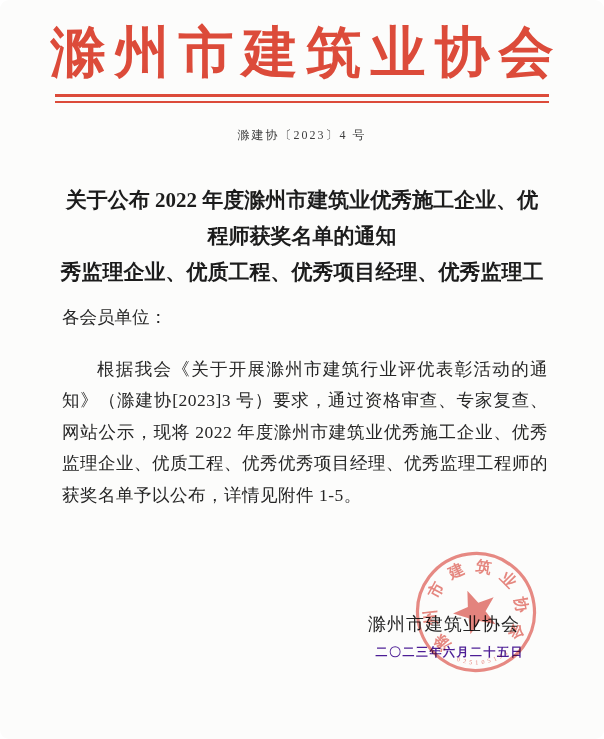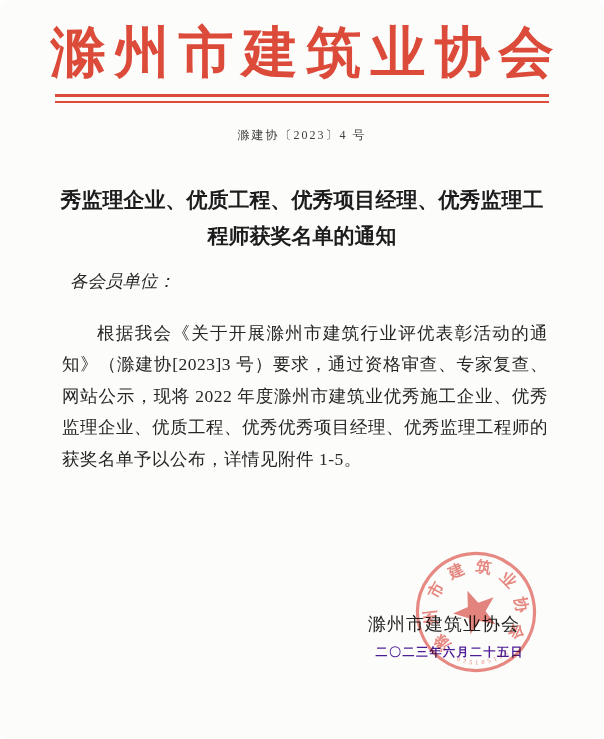--- a/index.html
+++ b/index.html
@@ -26,21 +26,21 @@
   .doc-number{
     margin-top:24px;text-align:center;
     font-size:12px;letter-spacing:2px;color:#3d3d3d;
   }
   .notice-title{
     margin:38px auto 0;width:502px;
     font-size:21px;font-weight:bold;color:#1c1c1c;
     text-align:center;line-height:36px;
   }
   .body-block{margin:16px 56px 0 62px;}
-  .salutation{font-size:17.5px;line-height:22px;margin:8px;font-style:italic;}
+  .salutation{font-size:17.5px;line-height:22px;margin:0;}
   .paragraph{
     margin:26px 0 12px 0;font-size:17.5px;line-height:31.5px;
     text-align:justify;text-indent:2em;letter-spacing:0.5px;
   }
   .signature-org{
     position:absolute;top:612px;right:84px;z-index:2;
     font-size:18px;letter-spacing:1px;color:#242424;white-space:nowrap;
   }
   .signature-date{
     position:absolute;top:644px;right:80px;z-index:2;
@@ -62,22 +62,23 @@
     <div class="org-title">滁州市建筑业协会</div>
     <div class="double-rule">
       <div class="rule-thick"></div>
       <div class="rule-thin"></div>
     </div>
     <div class="doc-number">滁建协〔2023〕4 号</div>
   </header>
 
   <main>
     <h1 class="notice-title">
+      <div>关于公布 2022 年度滁州市建筑业优秀施工企业、优</div>
+      <div>程师获奖名单的通知</div>
       <div>秀监理企业、优质工程、优秀项目经理、优秀监理工</div>
-      <div>程师获奖名单的通知</div>
     </h1>
 
     <div class="body-block">
       <p class="salutation">各会员单位：</p>
       <p class="paragraph">根据我会《关于开展滁州市建筑行业评优表彰活动的通知》（滁建协[2023]3 号）要求，通过资格审查、专家复查、网站公示，现将 2022 年度滁州市建筑业优秀施工企业、优秀监理企业、优质工程、优秀优秀项目经理、优秀监理工程师的获奖名单予以公布，详情见附件 1-5。</p>
     </div>
   </main>
 
   <footer>
     <div class="signature-org">滁州市建筑业协会</div>

